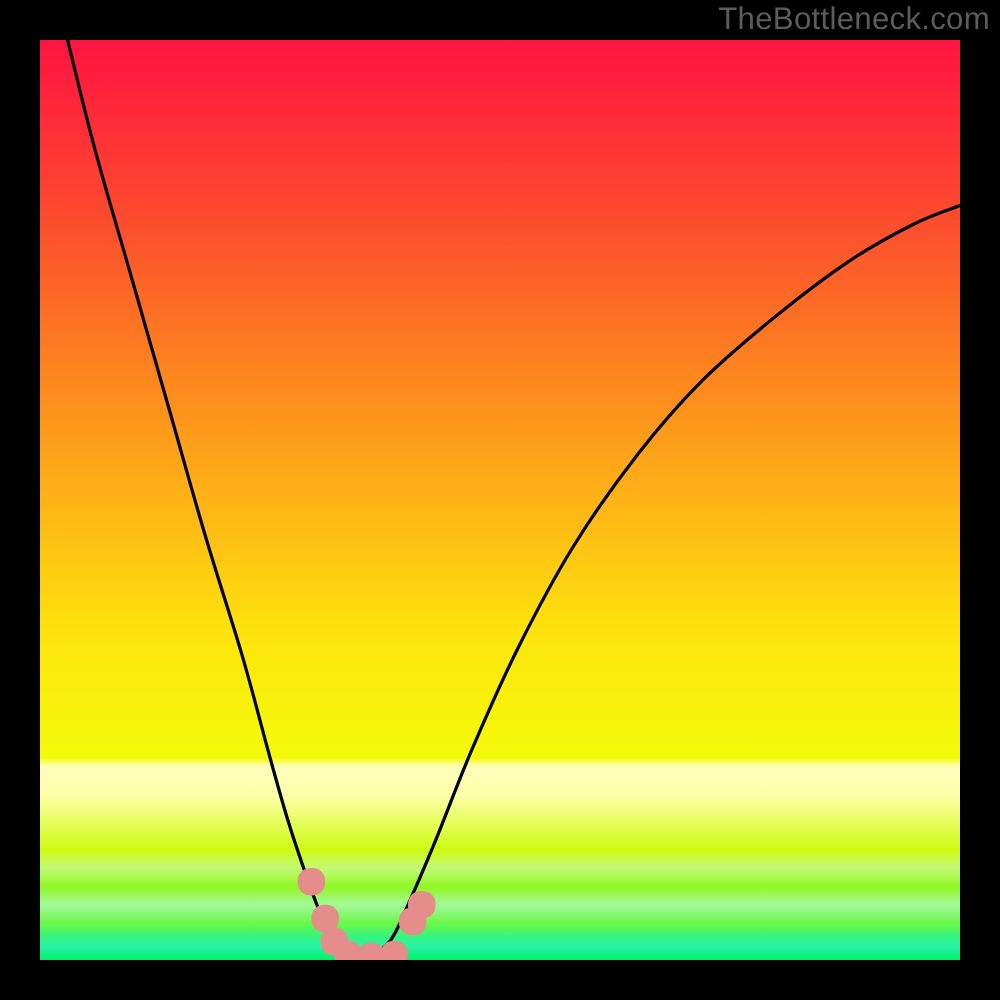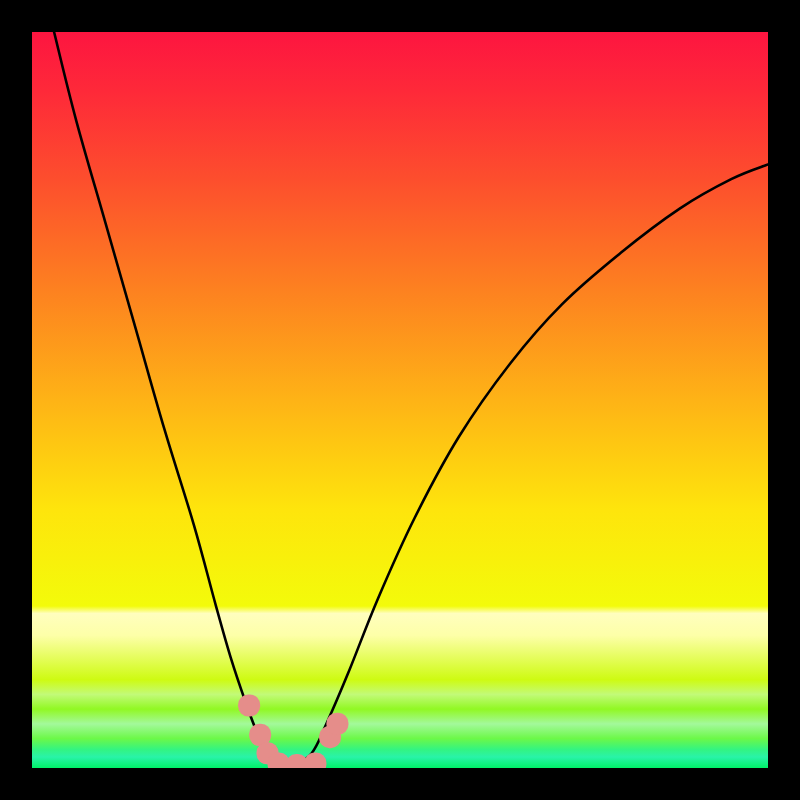--- a/index.html
+++ b/index.html
@@ -48,20 +48,21 @@
     left: 0;
     top: 0;
     width: 100%;
     height: 100%;
   }
 </style>
 </head>
 <body>
 
 <div class="frame">
+  <div class="watermark">TheBottleneck.com</div>
 
   <div class="plot">
     <svg class="gradient" viewBox="0 0 100 100" preserveAspectRatio="none">
       <defs>
         <linearGradient id="bg" x1="0" y1="0" x2="0" y2="1">
             <stop offset="0%" stop-color="#fd1540"></stop>
             <stop offset="8%" stop-color="#fe2939"></stop>
             <stop offset="20%" stop-color="#fd4e2d"></stop>
             <stop offset="35%" stop-color="#fd8120"></stop>
             <stop offset="50%" stop-color="#feb316"></stop>

